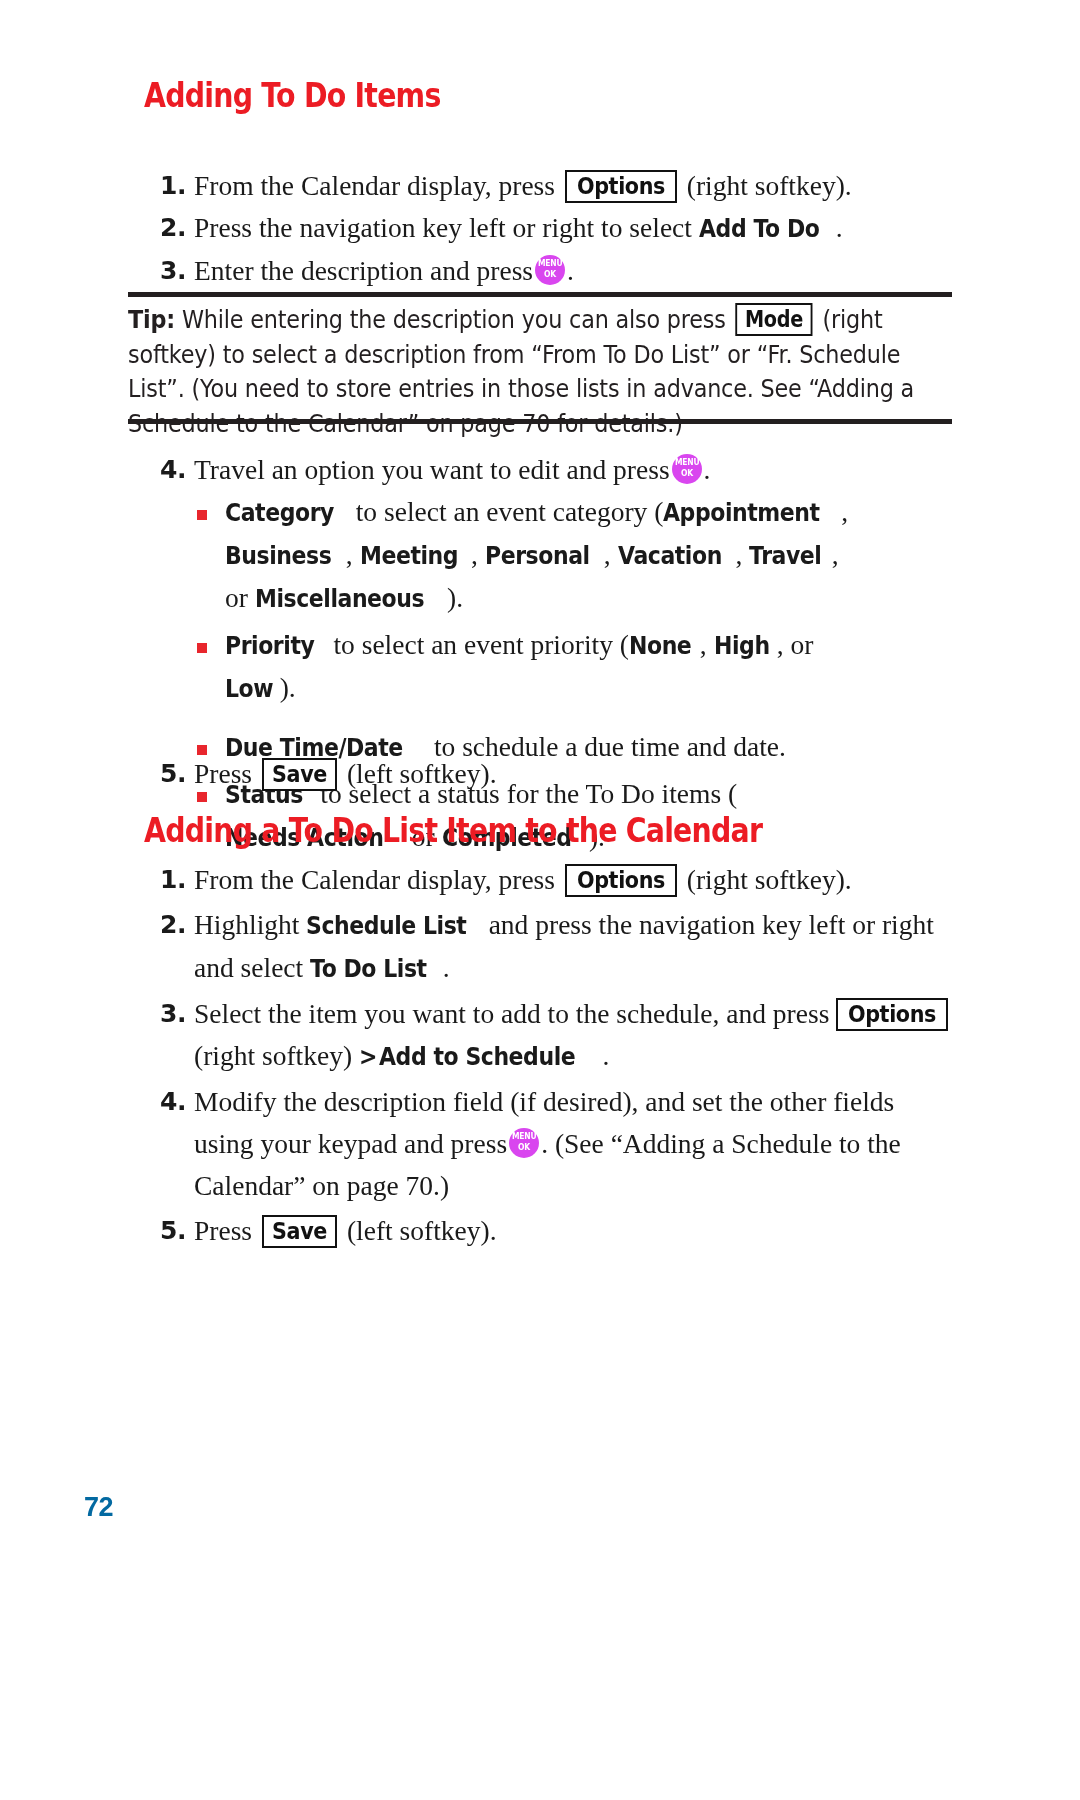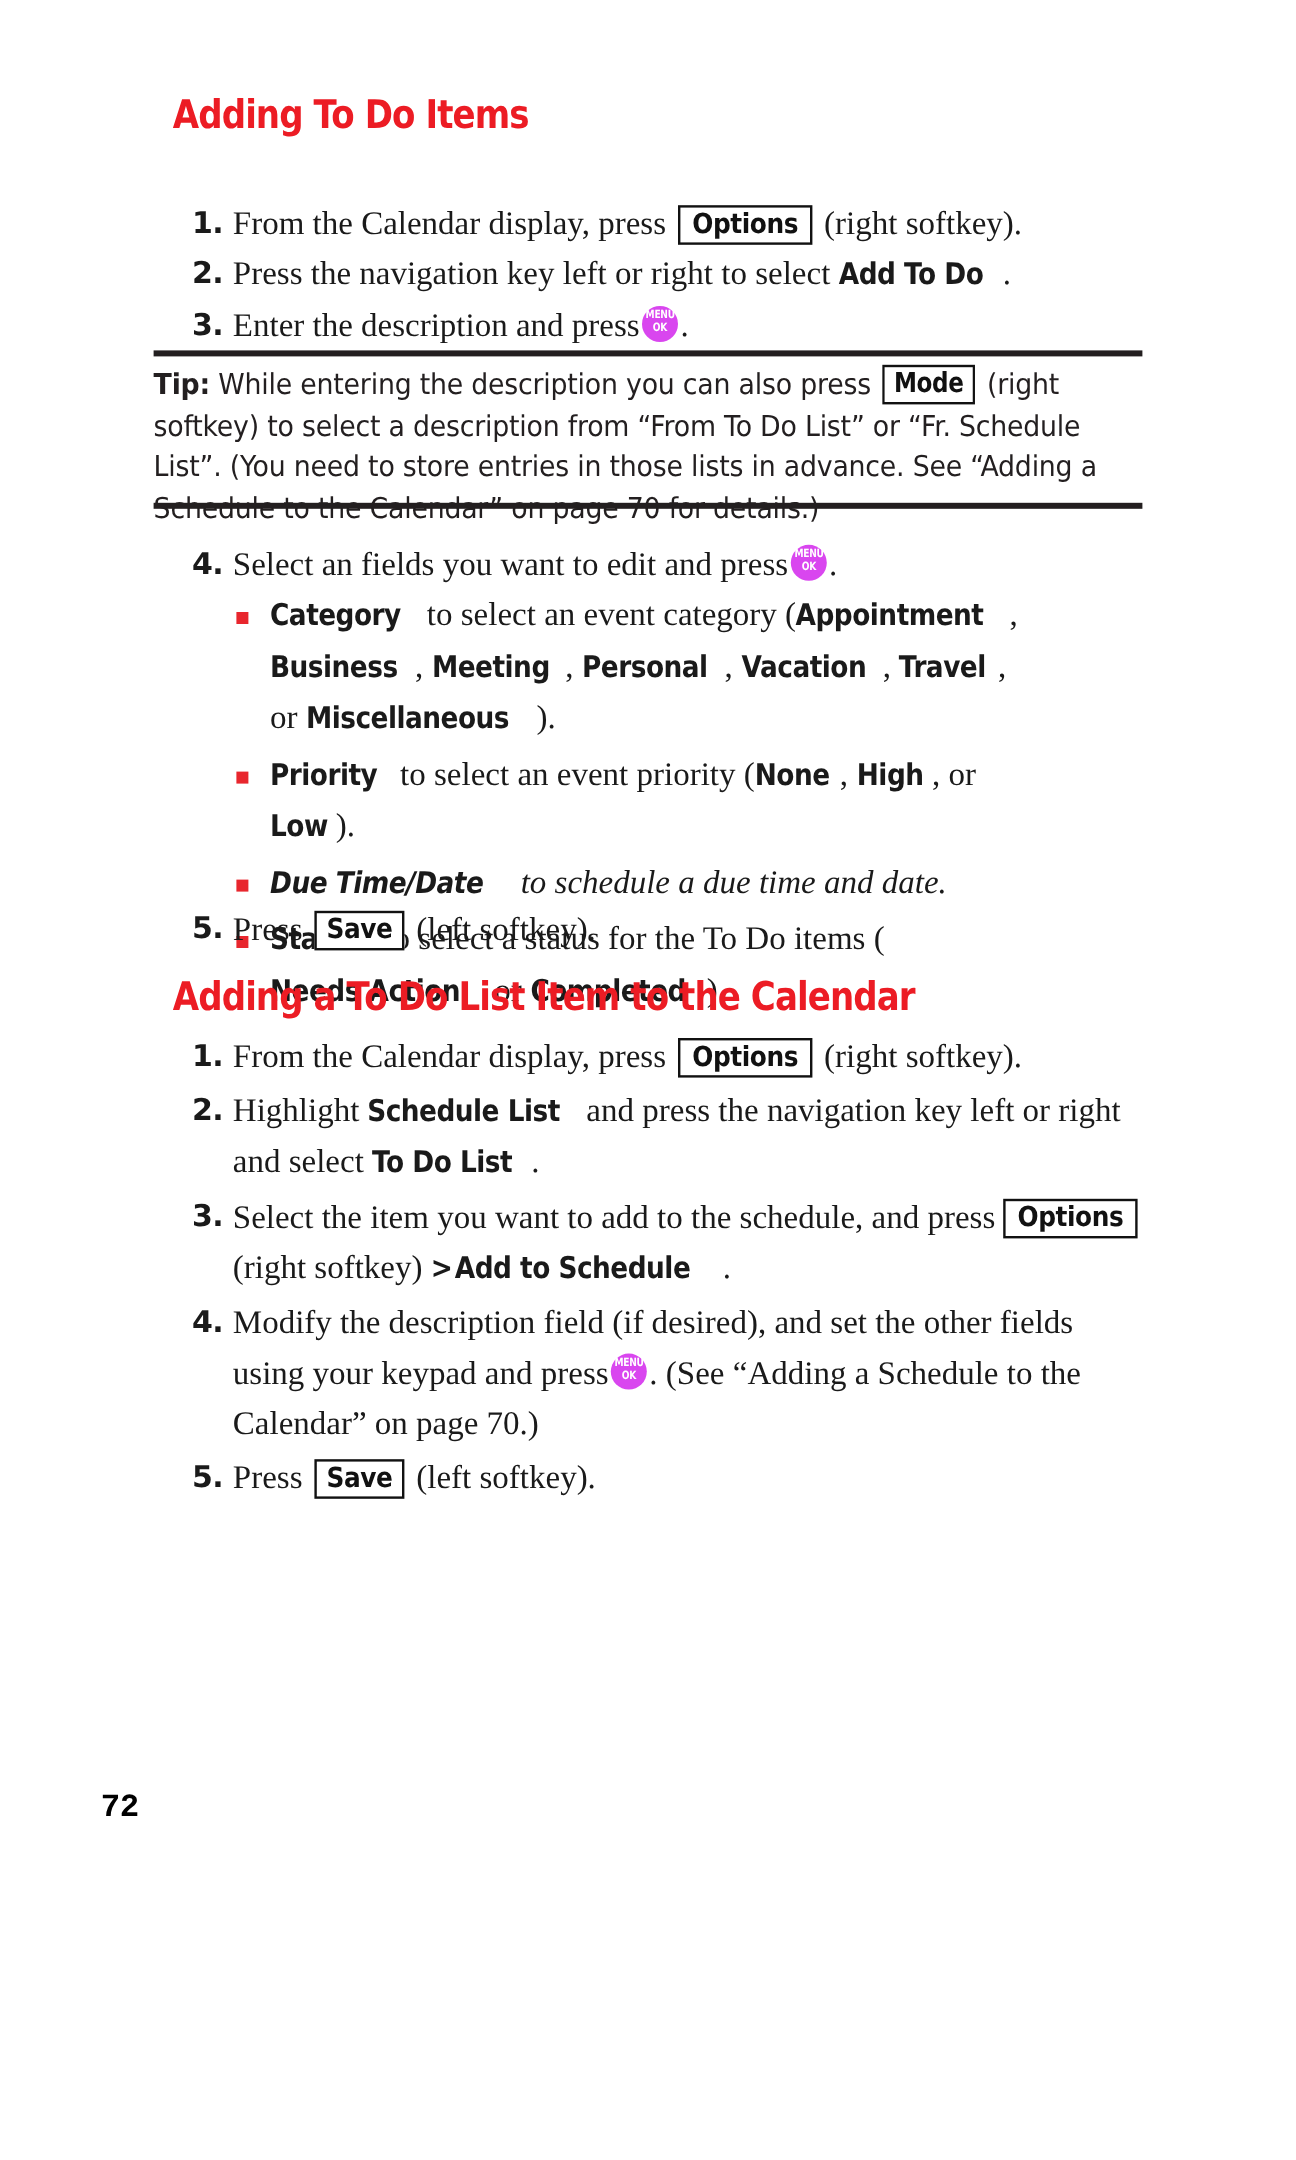--- a/index.html
+++ b/index.html
@@ -140,24 +140,24 @@
     color: #231f20;
     letter-spacing: -0.2px;
   }
   .tip .inner { display: block; transform: scaleX(0.93); transform-origin: left top; width: 107.5%; }
   .tip b {
     font-weight: bold;
   }
 
   .pagenum {
     position: absolute;
-    font-family: Liberation Mono, monospace;
+    font-family: Liberation Sans, sans-serif;
     font-weight: bold;
     font-size: 27px;
-    color: #000000;
+    color: #0369a1;
     letter-spacing: -0.5px;
   }
 </style>
 </head>
 <body>
 
 <div class="page">
 
   <div class="h1" style="position:absolute; left:144px; top:76px;">Adding To Do Items</div>
 
@@ -198,42 +198,42 @@
       <span class="keycap"><span>Mode</span></span><span> (right softkey) to select a description from “From To Do List” or “Fr. Schedule List”. (You need to store entries in those lists in advance. See “Adding a Schedule to the Calendar” on page 70 for details.)</span>
     </div>
   </div>
 
   <div class="rule" style="left:128px; top:419px; width:824px;"></div>
 
   <div class="olist" style="left:160px; top:449px; width:800px;">
     <div class="li body">
       <div class="li-num">4.</div>
       <div class="li-body">
-        <span>Select an fields you want to edit and press</span><span class="menukey"><i class="m">MENU</i><i class="o">OK</i></span><span>.</span>
+        <span>Travel an option you want to edit and press</span><span class="menukey"><i class="m">MENU</i><i class="o">OK</i></span><span>.</span>
       </div>
     </div>
   </div>
 
   <div style="position:absolute; left:195px; top:491px; width:660px;">
 
     <div class="bli body">
       <div class="bullet-sq"></div>
       <div class="li-body">
         <span class="bold-cond">Category</span><span> to select an event category (</span><span class="bold-cond">Appointment</span>, <span class="bold-cond">Business</span>, <span class="bold-cond">Meeting</span>, <span class="bold-cond">Personal</span>, <span class="bold-cond">Vacation</span>, <span class="bold-cond">Travel</span><span>, or </span><span class="bold-cond">Miscellaneous</span><span>).</span>
       </div>
     </div>
 
     <div class="bli body" style="margin-top:4px;">
       <div class="bullet-sq"></div>
       <div class="li-body">
         <span class="bold-cond">Priority</span><span> to select an event priority (</span><span class="bold-cond">None</span>, <span class="bold-cond">High</span><span>, or </span><span class="bold-cond">Low</span><span>).</span>
       </div>
     </div>
 
-    <div class="bli body" style="margin-top:4px;font-style:italic;">
+    <div class="bli body" style="margin-top:16px;">
       <div class="bullet-sq"></div>
       <div class="li-body">
         <span class="bold-cond">Due Time/Date</span><span> to schedule a due time and date.</span>
       </div>
     </div>
 
     <div class="bli body" style="margin-top:4px;">
       <div class="bullet-sq"></div>
       <div class="li-body">
         <span class="bold-cond">Status</span><span> to select a status for the To Do items (</span><span class="bold-cond">Needs Action</span><span> or </span><span class="bold-cond">Completed</span><span>).</span>

